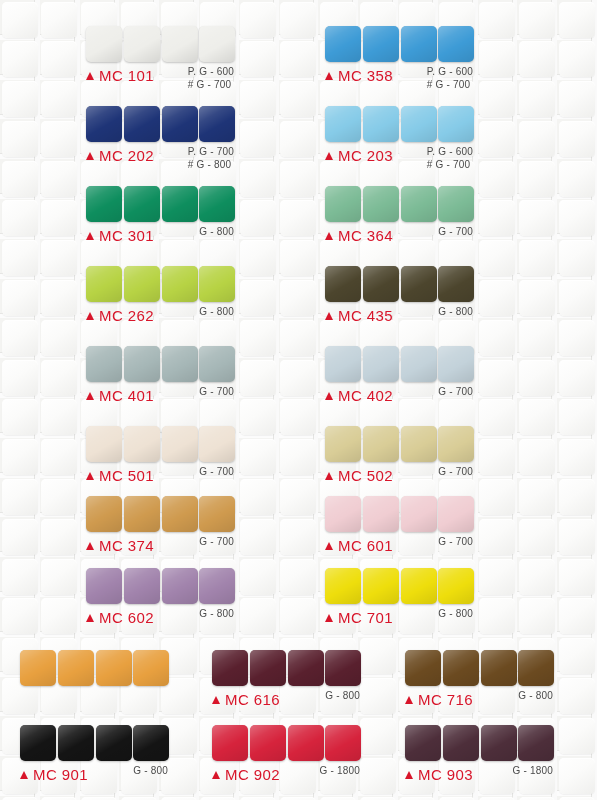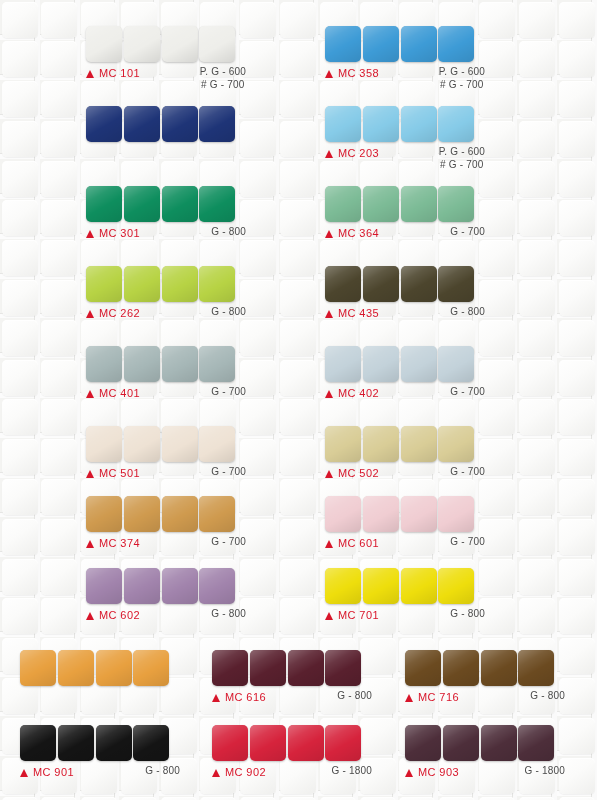--- a/index.html
+++ b/index.html
@@ -72,27 +72,27 @@
   .tri{
     width:0;height:0;
     border-left:4.5px solid transparent;
     border-right:4.5px solid transparent;
     border-bottom:8px solid #d8152a;
     margin-right:5px;
     margin-top:1px;
   }
   .code{
     color:#d8152a;
-    font-size:11px;
+    font-size:15px;
     letter-spacing:0.4px;
   }
   .spec{
     position:absolute;
-    right:4px;top:-1px;
-    text-align:center;
+    right:16px;top:-1px;
+    text-align:left;
     color:#4a4a4a;
     font-size:10px;
     line-height:12.5px;
     letter-spacing:0.2px;
     white-space:nowrap;
   }
   .spec span{display:block;}
 </style>
 </head>
 <body>
@@ -452,20 +452,30 @@
         </div>
       </div>
     </div>
     <div class="group" style="left: 86px; top: 106px;">
       <div class="chips">
         <div class="chip" style="background: rgb(30, 52, 119);"></div>
         <div class="chip" style="background: rgb(30, 52, 119);"></div>
         <div class="chip" style="background: rgb(30, 52, 119);"></div>
         <div class="chip" style="background: rgb(30, 52, 119);"></div>
       </div>
+      <div class="caption">
+        <div class="codewrap">
+          <span class="tri"></span>
+          <span class="code">MC 202</span>
+        </div>
+        <div class="spec">
+          <span>P. G - 700</span>
+          <span># G - 800</span>
+        </div>
+      </div>
     </div>
     <div class="group" style="left: 325px; top: 106px;">
       <div class="chips">
         <div class="chip" style="background: rgb(134, 203, 232);"></div>
         <div class="chip" style="background: rgb(134, 203, 232);"></div>
         <div class="chip" style="background: rgb(134, 203, 232);"></div>
         <div class="chip" style="background: rgb(134, 203, 232);"></div>
       </div>
       <div class="caption">
         <div class="codewrap">

